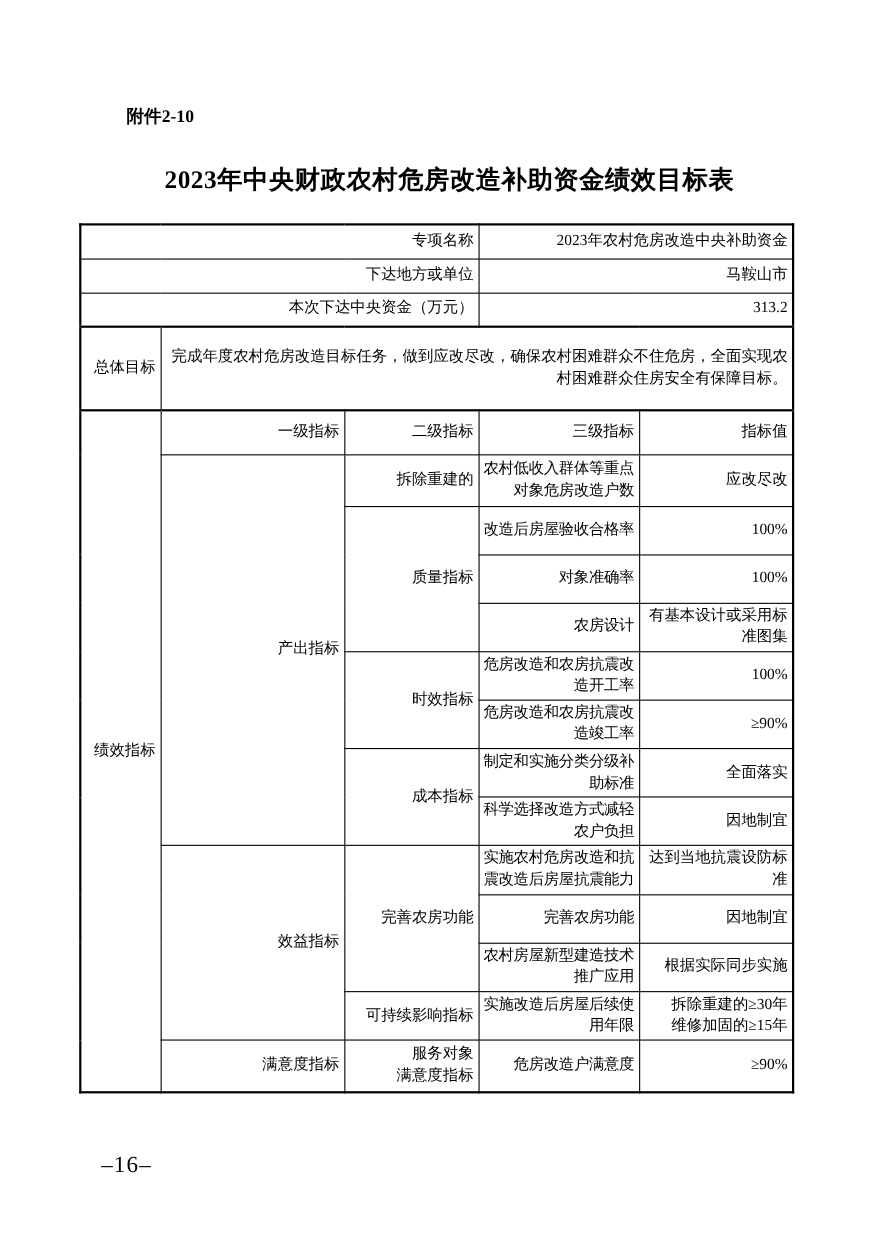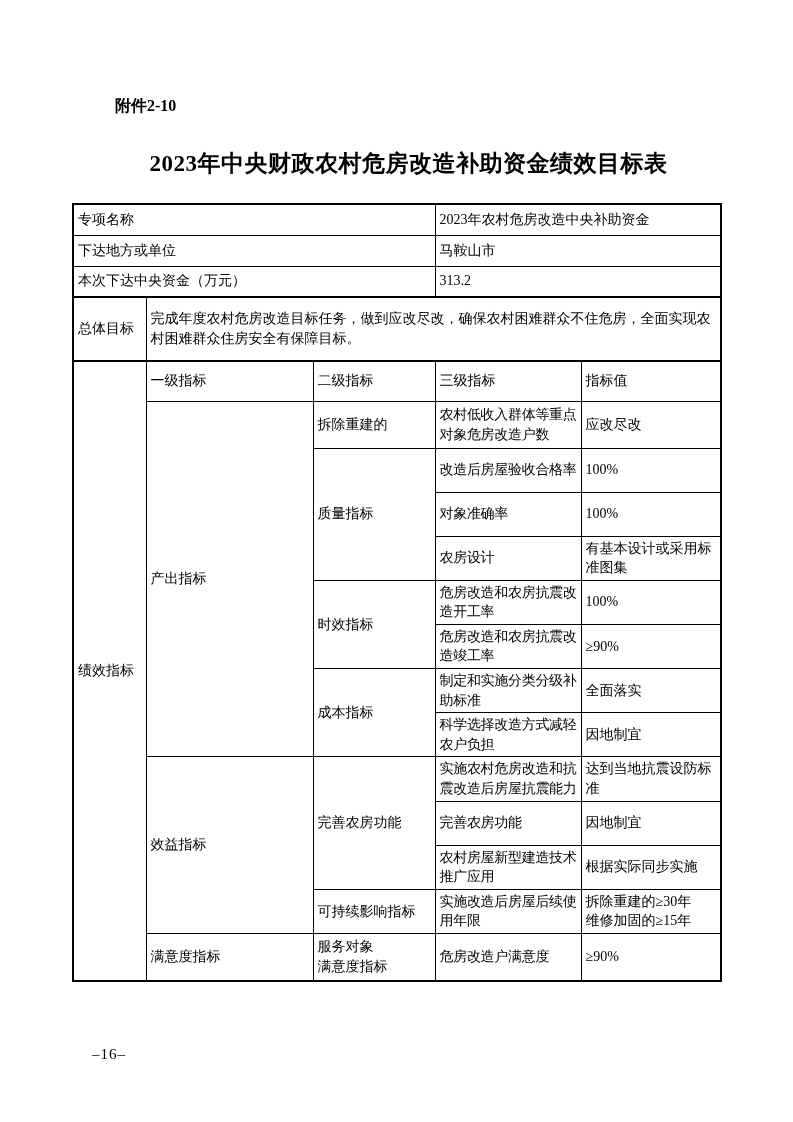--- a/index.html
+++ b/index.html
@@ -35,47 +35,47 @@
     position: absolute;
     left: 72px; top: 203px;
     width: 648px;
     border-collapse: collapse;
     table-layout: fixed;
     border: 2px solid #000000;
     font-size: 14px;
   }
   table.main td {
     border: 1px solid #000000;
-    text-align: left;
+    text-align: right;
     vertical-align: middle;
     padding: 2px 4px;
     line-height: 1.4;
     overflow: hidden;
   }
   tr.info-row { height: 31px; }
-  tr.goal-row { height: 64px; }
+  tr.goal-row { height: 76px; }
   tr.goal-row td { border-top-width: 2px; border-bottom-width: 2px; }
   td.goal-text {
     text-align: justify;
     padding: 6px 10px;
     border-radius: 22px;
   }
   tr.header-row { height: 40px; }
   tr.data-row { height: 44px; }
   tr.data-row-tall { height: 47px; }
   td.l3 {
     text-align: left;
     padding: 2px 2px 2px 4px;
     letter-spacing: -0.3px;
   }
   td.pre { white-space: pre-line; }
   .page-number {
     position: absolute;
     left: 92px; top: 1046px;
-    font-size: 15px;
+    font-size: 21px;
     letter-spacing: 1px;
   }
 </style>
 </head>
 <body>
 
 <div class="page">
 
   <div class="attachment-label">附件2-10</div>
 

